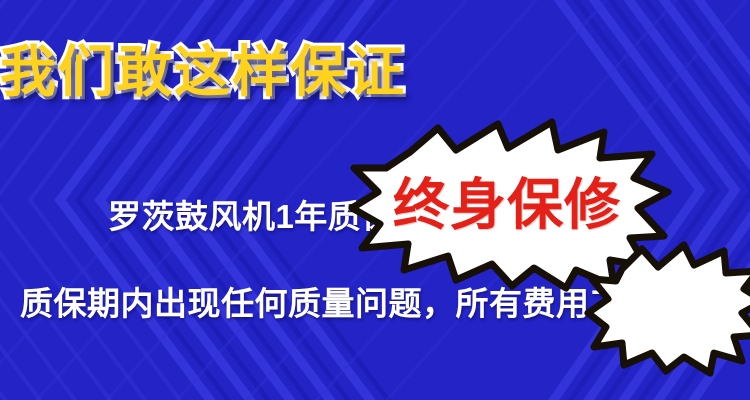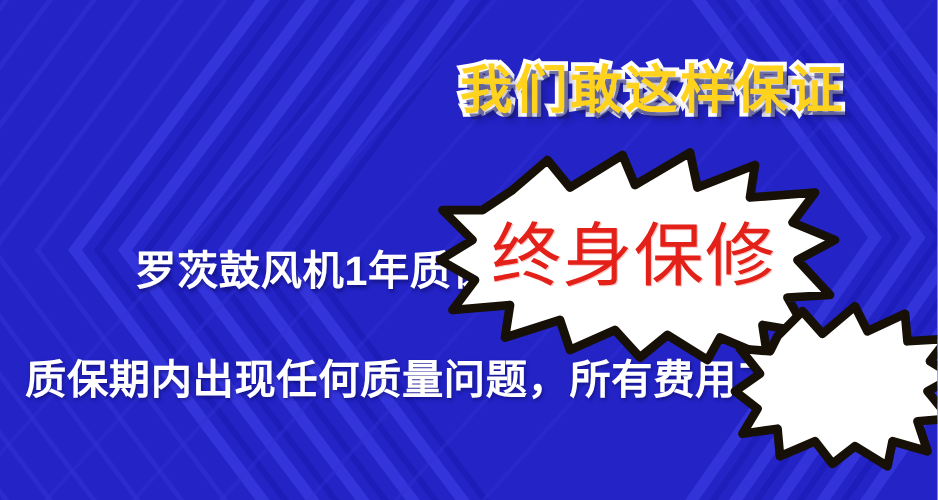--- a/index.html
+++ b/index.html
@@ -31,22 +31,22 @@
     height: 400px;
     display: block;
   }
 
   
   .headline {
     position: absolute;
     left: 0;
     top: 34px;
     width: 676px;
-    text-align: right;
-    font-size: 42px;
+    text-align: left;
+    font-size: 56px;
     line-height: 76px;
     font-weight: bold;
     letter-spacing: 2px;
     color: #FFD21E;
     -webkit-text-stroke: 6px #ffffff;
     paint-order: stroke fill;
     text-shadow:
         4px 5px 0 rgba(25,25,110,0.55),
         6px 7px 5px rgba(10,10,70,0.35);
     white-space: nowrap;
@@ -71,21 +71,21 @@
   
   .burst {
     position: absolute;
     z-index: 7;
   }
   .burst svg { display: block; overflow: visible; }
 
   .burst-text {
     position: absolute;
     color: #E32119;
-    font-weight: normal;
+    font-weight: bold;
     white-space: nowrap;
     letter-spacing: 1px;
     z-index: 8;
     text-shadow: 1px 1px 0 rgba(220,30,25,0.25);
   }
   .burst-text-1 {
     left: 393px;
     top: 176px;
     font-size: 56px;
     line-height: 58px;

